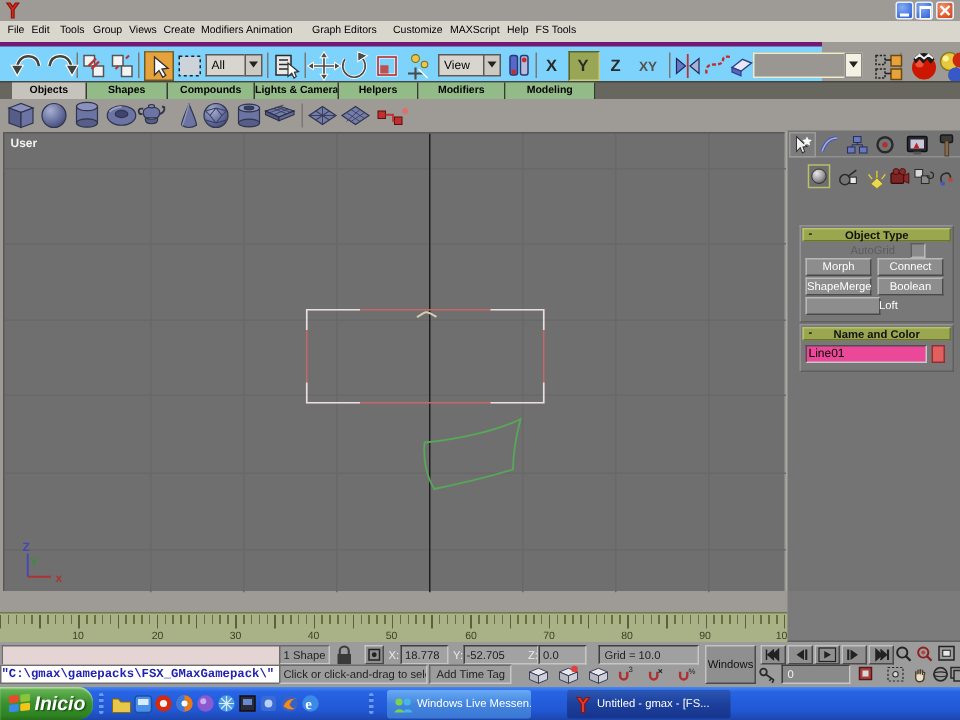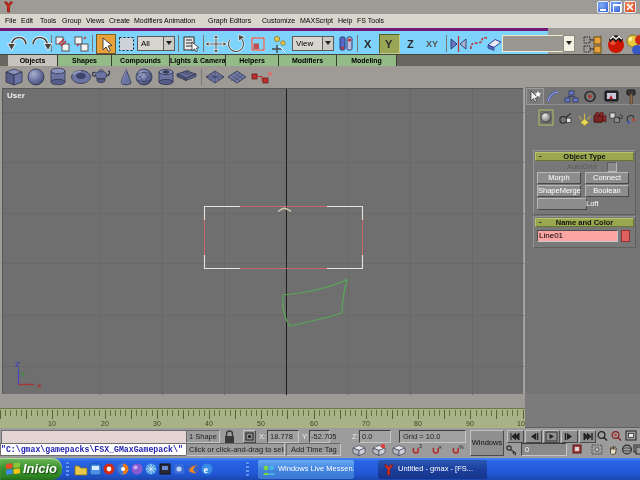--- a/index.html
+++ b/index.html
@@ -388,21 +388,21 @@
       <div style="position:absolute;left:33px;top:11px;font-size:7.5px;color:#5c5c5c">AutoGrid</div>
       <div style="position:absolute;left:73px;top:11px;width:8px;height:8px;background:#8a8a8a;border:1px solid #5e5e5e;border-right-color:#b8b8b8;border-bottom-color:#b8b8b8"></div>
       <div class="pbtn" style="left:3px;top:21px;width:44px;height:12px;">Morph</div>
       <div class="pbtn" style="left:51px;top:21px;width:44px;height:12px;">Connect</div>
       <div class="pbtn" style="left:3px;top:34px;width:44px;height:12px;">ShapeMerge</div>
       <div class="pbtn" style="left:51px;top:34px;width:44px;height:12px;">Boolean</div>
       <div class="pbtn" style="left:3px;top:47px;width:44px;height:12px;padding-left:48px;">Loft</div>
     </div>
     <div class="roll" style="top:129px;height:30px;">
       <div class="rollhead"><span style="position:absolute;left:3px;top:-1px">-</span>Name and Color</div>
-      <div style="position:absolute;left:3px;top:13px;width:81px;height:12px;background:#fca5a5;border:1px solid #4e4e4e;border-right-color:#c8c8c8;border-bottom-color:#c8c8c8;box-sizing:border-box;font-size:8px;color:#000;line-height:10px;padding-left:1px">Line01</div>
+      <div style="position:absolute;left:3px;top:13px;width:81px;height:12px;background:#ec4899;border:1px solid #4e4e4e;border-right-color:#c8c8c8;border-bottom-color:#c8c8c8;box-sizing:border-box;font-size:8px;color:#000;line-height:10px;padding-left:1px">Line01</div>
       <div style="position:absolute;left:87px;top:13px;width:9px;height:12px;background:#e06060;border:1px solid #903030;box-sizing:border-box"></div>
     </div>
   </div>
   <div class="abs" id="ruler">
     <div style="position:absolute;left:0;top:0;width:525px;height:1px;background:#6e7848"></div>
     <div style="position:absolute;left:0;top:2px;width:525px;height:6px;background:repeating-linear-gradient(90deg,#67713f 0 1px,transparent 1px 5.226px)"></div>
     <div style="position:absolute;left:0;top:2px;width:525px;height:9px;background:repeating-linear-gradient(90deg,#59633a 0 1px,transparent 1px 26.13px)"></div>
     <svg width="525" height="20" style="position:absolute;left:0;top:0">
       <g font-size="7" fill="#3c4226" font-family="Liberation Sans" text-anchor="middle">
         <text x="52" y="18">10</text>
@@ -431,21 +431,21 @@
     </svg>
     <div class="sunk" style="left:243px;top:2px;width:13px;height:13px;background:#8f8f8f;border-color:#c6c6c6 #4a4a4a #4a4a4a #c6c6c6"><svg width="11" height="11">
           <rect x="2" y="2" width="7" height="7" fill="none" stroke="#222"></rect>
           <circle cx="5.5" cy="5.5" r="1.6" fill="#222"></circle>
         </svg></div>
     <div class="stxt" style="left:259px;top:4px;color:#ececec">X:</div>
     <div class="sunk" style="left:267px;top:2px;width:32px;height:13px;">
         <span style="position:absolute;left:2px;top:1px">18.778</span>
       </div>
     <div class="stxt" style="left:302px;top:4px;color:#ececec">Y:</div>
-    <div class="sunk" style="left:309px;top:2px;width:21px;height:13px;">
+    <div class="sunk" style="left:309px;top:2px;width:50px;height:13px;">
         <span style="position:absolute;left:1px;top:1px">-52.705</span>
       </div>
     <div class="stxt" style="left:352px;top:4px;color:#ececec">Z:</div>
     <div class="sunk" style="left:359px;top:2px;width:32px;height:13px;">
         <span style="position:absolute;left:2px;top:1px">0.0</span>
       </div>
     <div class="sunk" style="left:399px;top:2px;width:67px;height:13px;background:#a0a0a0">
         <span style="position:absolute;left:3px;top:1px">Grid = 10.0</span>
       </div>
     <div id="animbtn">Windows</div>

